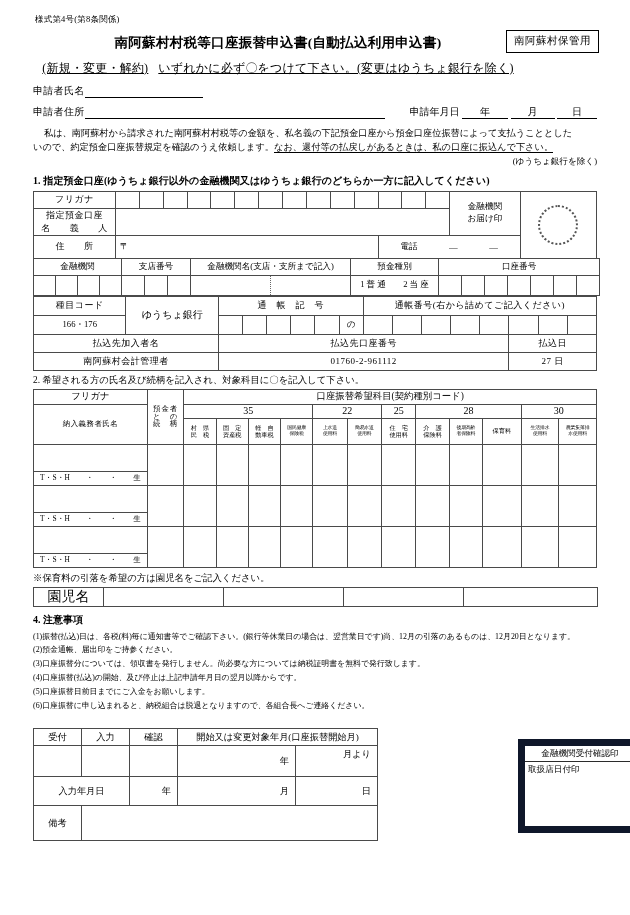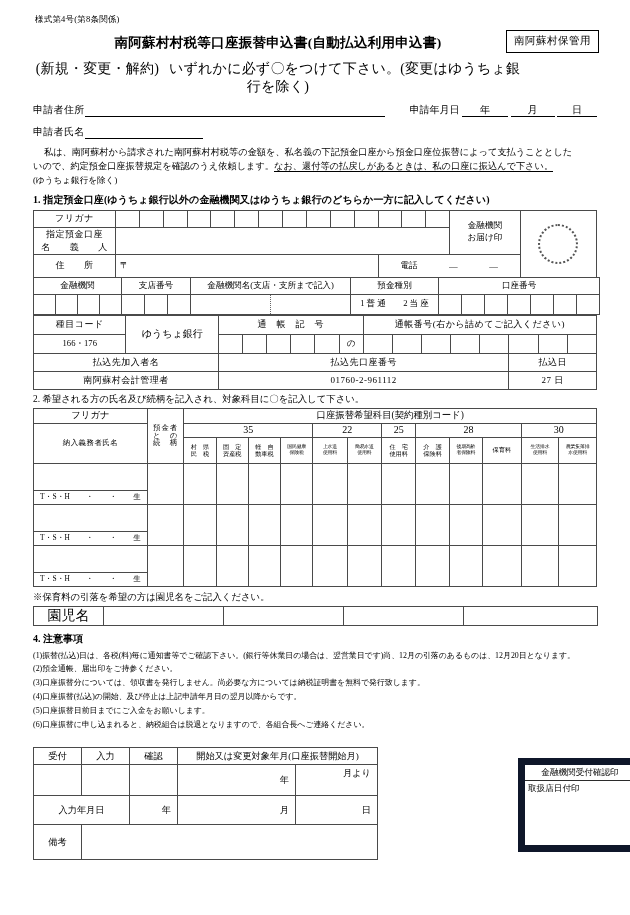--- a/index.html
+++ b/index.html
@@ -52,24 +52,25 @@
     right: -2px;
     top: -4px;
     border: 1px solid #000;
     padding: 3px 7px 4px 7px;
     font-size: 10.5px;
     letter-spacing: .5px;
     background: #fff;
   }
   .sub-title {
     text-align: center;
-    font-size: 14px;
+    font-size: 12px;
     margin-top: 4px;
     padding-right: 74px;
     letter-spacing: .2px;
+    text-decoration: underline;
   }
   .sub-title .seg { margin-right: 10px; }
 
   .applicant-line {
     position: relative;
     margin-top: 7px;
     height: 15px;
   }
   .lbl { font-size: 10px; letter-spacing: .3px; }
   .ul-addr {
@@ -107,20 +108,21 @@
   .body-text {
     font-size: 9.2px;
     line-height: 1.55;
     margin-top: 6px;
     text-align: justify;
     letter-spacing: 0px;
   }
   .body-text .indent { text-indent: 11px; display: block; }
   .underlined { border-bottom: 1px solid #000; }
   .right-note {
+    text-align: right;
     font-size: 8.6px;
     margin-top: 1px;
   }
 
   .sec-head {
     font-size: 10px;
     font-weight: bold;
     margin: 6px 0 3px 0;
     letter-spacing: .1px;
   }
@@ -239,32 +241,32 @@
 
   <div class="title-row">
     <div class="main-title">南阿蘇村村税等口座振替申込書(自動払込利用申込書)</div>
     <div class="keep-box">南阿蘇村保管用</div>
   </div>
 
   <div class="sub-title">
     <span class="seg">(新規・変更・解約)</span><span>いずれかに必ず〇をつけて下さい。(変更はゆうちょ銀行を除く)</span>
   </div>
 
+  <div class="applicant-line" style="height:14px;">
+    <span class="lbl">申請者氏名</span><span class="ul-name"></span>
+  </div>
+
   <div class="applicant-line">
     <span class="lbl">申請者住所</span><span class="ul-addr"></span>
     <span class="date-group">
       <span>申請年月日</span>
       <span class="u u-y">年</span>
       <span class="u u-m">月</span>
       <span class="u u-d">日</span>
     </span>
-  </div>
-
-  <div class="applicant-line" style="height:14px;">
-    <span class="lbl">申請者氏名</span><span class="ul-name"></span>
   </div>
 
   <div class="body-text">
     <span class="indent">私は、南阿蘇村から請求された南阿蘇村村税等の金額を、私名義の下記預金口座から預金口座位振替によって支払うこととした</span>
     <span>いので、約定預金口座振替規定を確認のうえ依頼します。</span><span class="underlined">なお、還付等の払戻しがあるときは、私の口座に振込んで下さい。</span>
   </div>
   <div class="right-note">(ゆうちょ銀行を除く)</div>
 
   <div class="sec-head">1. 指定預金口座(ゆうちょ銀行以外の金融機関又はゆうちょ銀行のどちらか一方に記入してください)</div>
 

